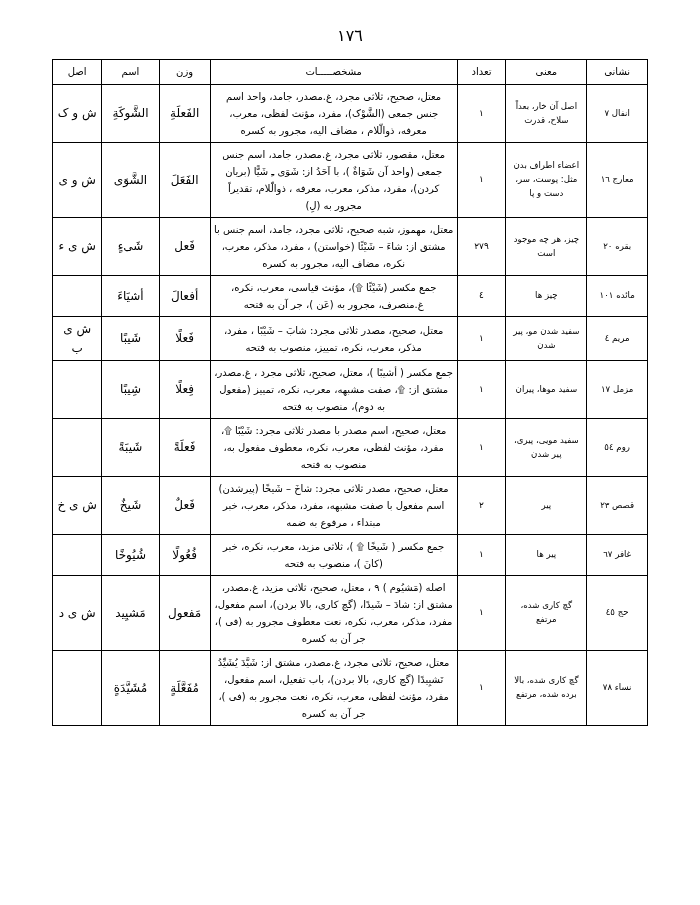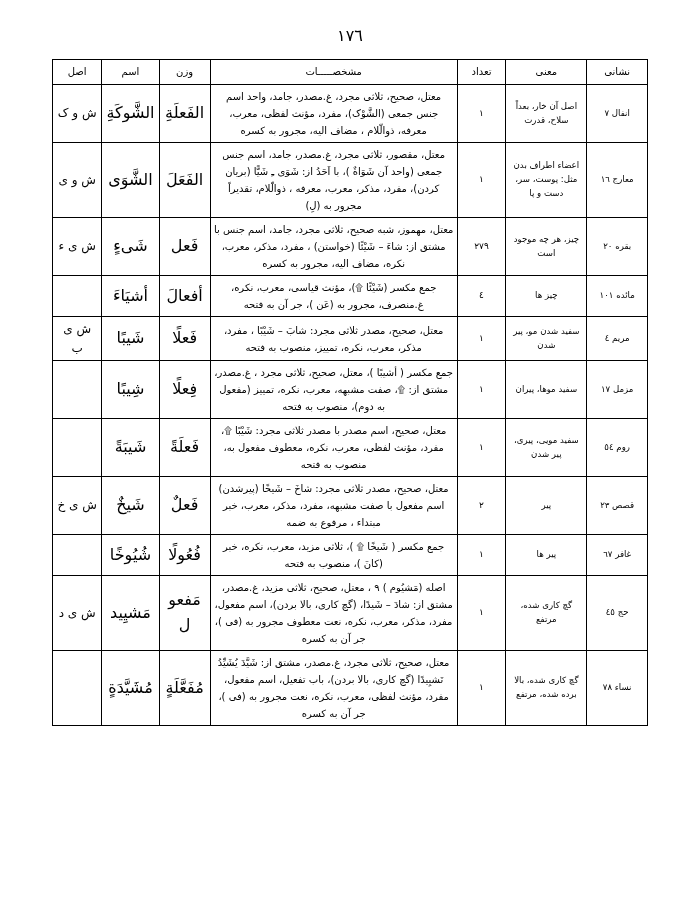--- a/index.html
+++ b/index.html
@@ -63,21 +63,21 @@
   col.c-esm     { width: 9.6%; }
   col.c-asl     { width: 8.3%; }
 
   td.moshakh {
     text-align: center;
     line-height: 1.7;
     font-size: 10px;
     padding: 4px 5px;
   }
   td.vazn, td.esm {
-    font-size: 16px;
+    font-size: 12px;
   }
   td.asl {
     font-size: 12px;
     vertical-align: top;
     padding-top: 6px;
     border-radius: 17px;
   }
   td.neshani, td.mana {
     font-size: 8.6px;
     line-height: 1.6;

